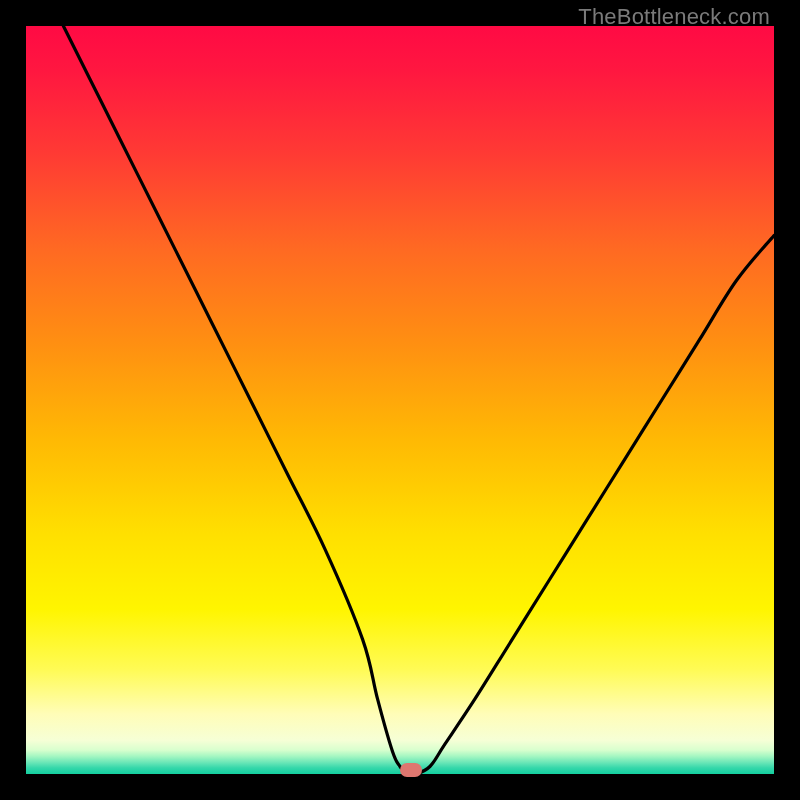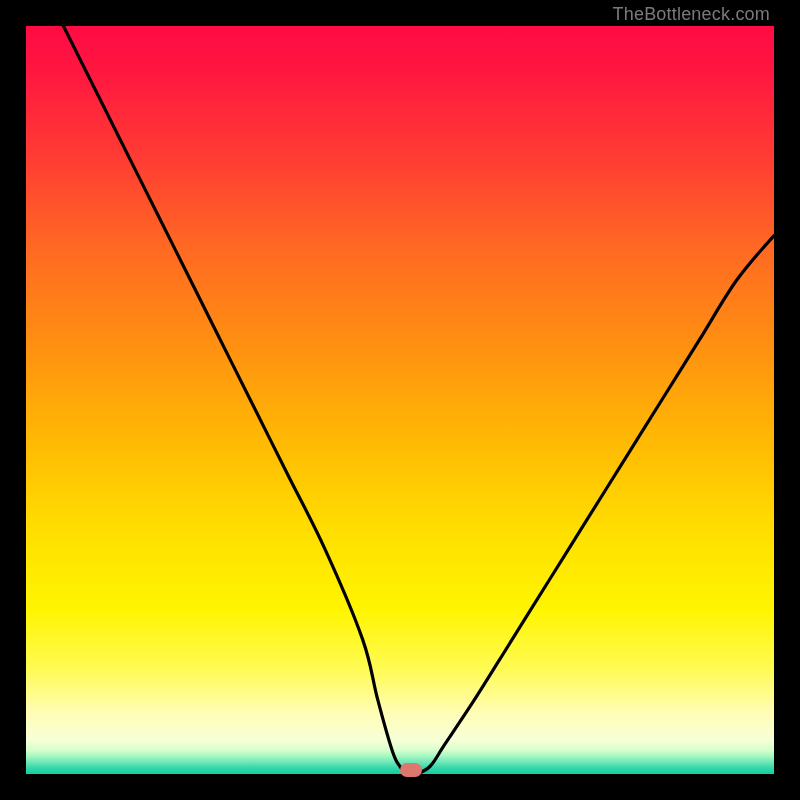--- a/index.html
+++ b/index.html
@@ -44,21 +44,21 @@
       #6fe8b8 98.4%,
       #34d7aa 99.2%,
       #13cf9f 100%
     );
   }
   .watermark {
     position: absolute;
     top: 4px;
     right: 30px;
     color: #7a7a7a;
-    font-size: 18px;
+    font-size: 22px;
     font-weight: 400;
     letter-spacing: 0.2px;
     user-select: none;
     text-align: right;
   }
   svg.curve {
     position: absolute;
     left: 0;
     top: 0;
     width: 748px;

